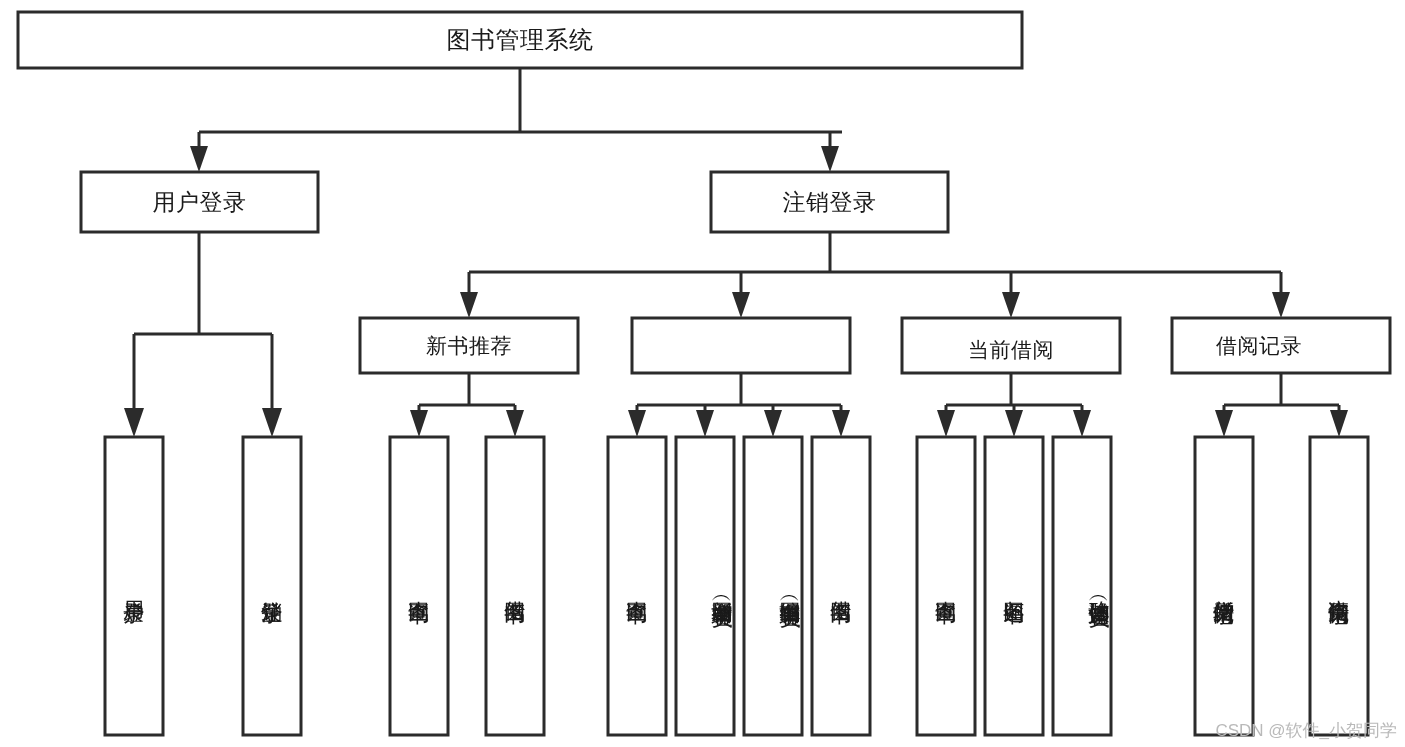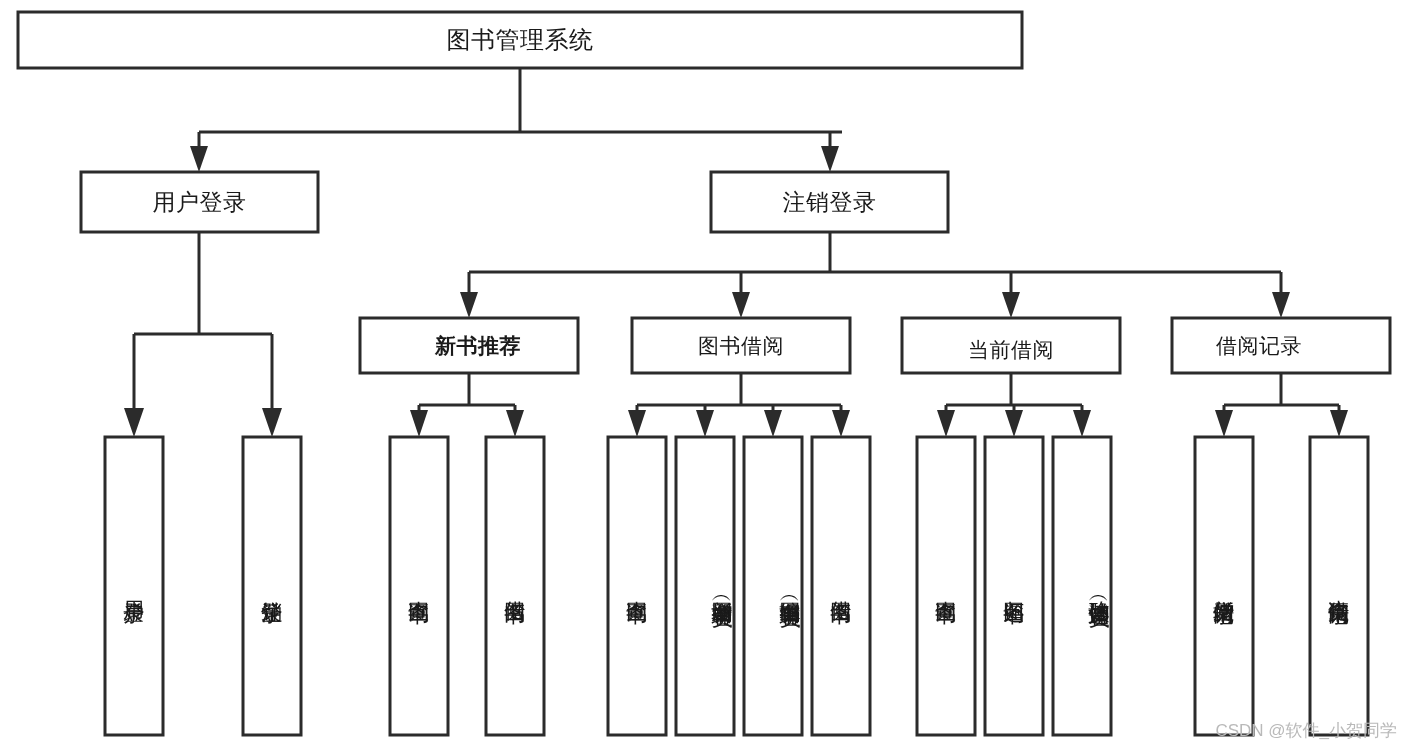--- a/index.html
+++ b/index.html
@@ -185,22 +185,21 @@
 
     <rect class="node-box" x="1195" y="437" width="58" height="298"></rect>
     <rect class="node-box" x="1310" y="437" width="58" height="298"></rect>
   </svg>
 
   <div class="node-label-h" style="left:18px; top:12px; width:1004px; height:56px; font-size:24px;">图书管理系统</div>
 
   <div class="node-label-h" style="left:81px; top:172px; width:237px; height:60px; font-size:23px;">用户登录</div>
   <div class="node-label-h" style="left:711px; top:172px; width:237px; height:60px; font-size:23px;">注销登录</div>
 
-  <div class="node-label-h" style="left:369px; top:318px; width:218px; height:55px;font-weight:bold;">新书推荐</div>
-  <div class="node-label-h" style="left:632px; top:318px; width:218px; height:55px;">图书借阅</div>
+  <div class="node-label-h" style="left:360px; top:318px; width:218px; height:55px;">新书推荐</div>
   <div class="node-label-h" style="left:902px; top:318px; width:218px; height:63px;">当前借阅</div>
   <div class="node-label-h" style="left:1172px; top:318px; width:174px; height:55px;">借阅记录</div>
 
   <div class="node-label-v" style="left:105px; top:437px; width:58px; height:298px;">用户登录</div>
   <div class="node-label-v" style="left:243px; top:437px; width:58px; height:298px;">注销登录</div>
 
   <div class="node-label-v" style="left:390px; top:437px; width:58px; height:298px;">查询图书</div>
   <div class="node-label-v" style="left:486px; top:437px; width:58px; height:298px;">借阅图书</div>
 
   <div class="node-label-v" style="left:608px; top:437px; width:58px; height:298px;">查询图书</div>

